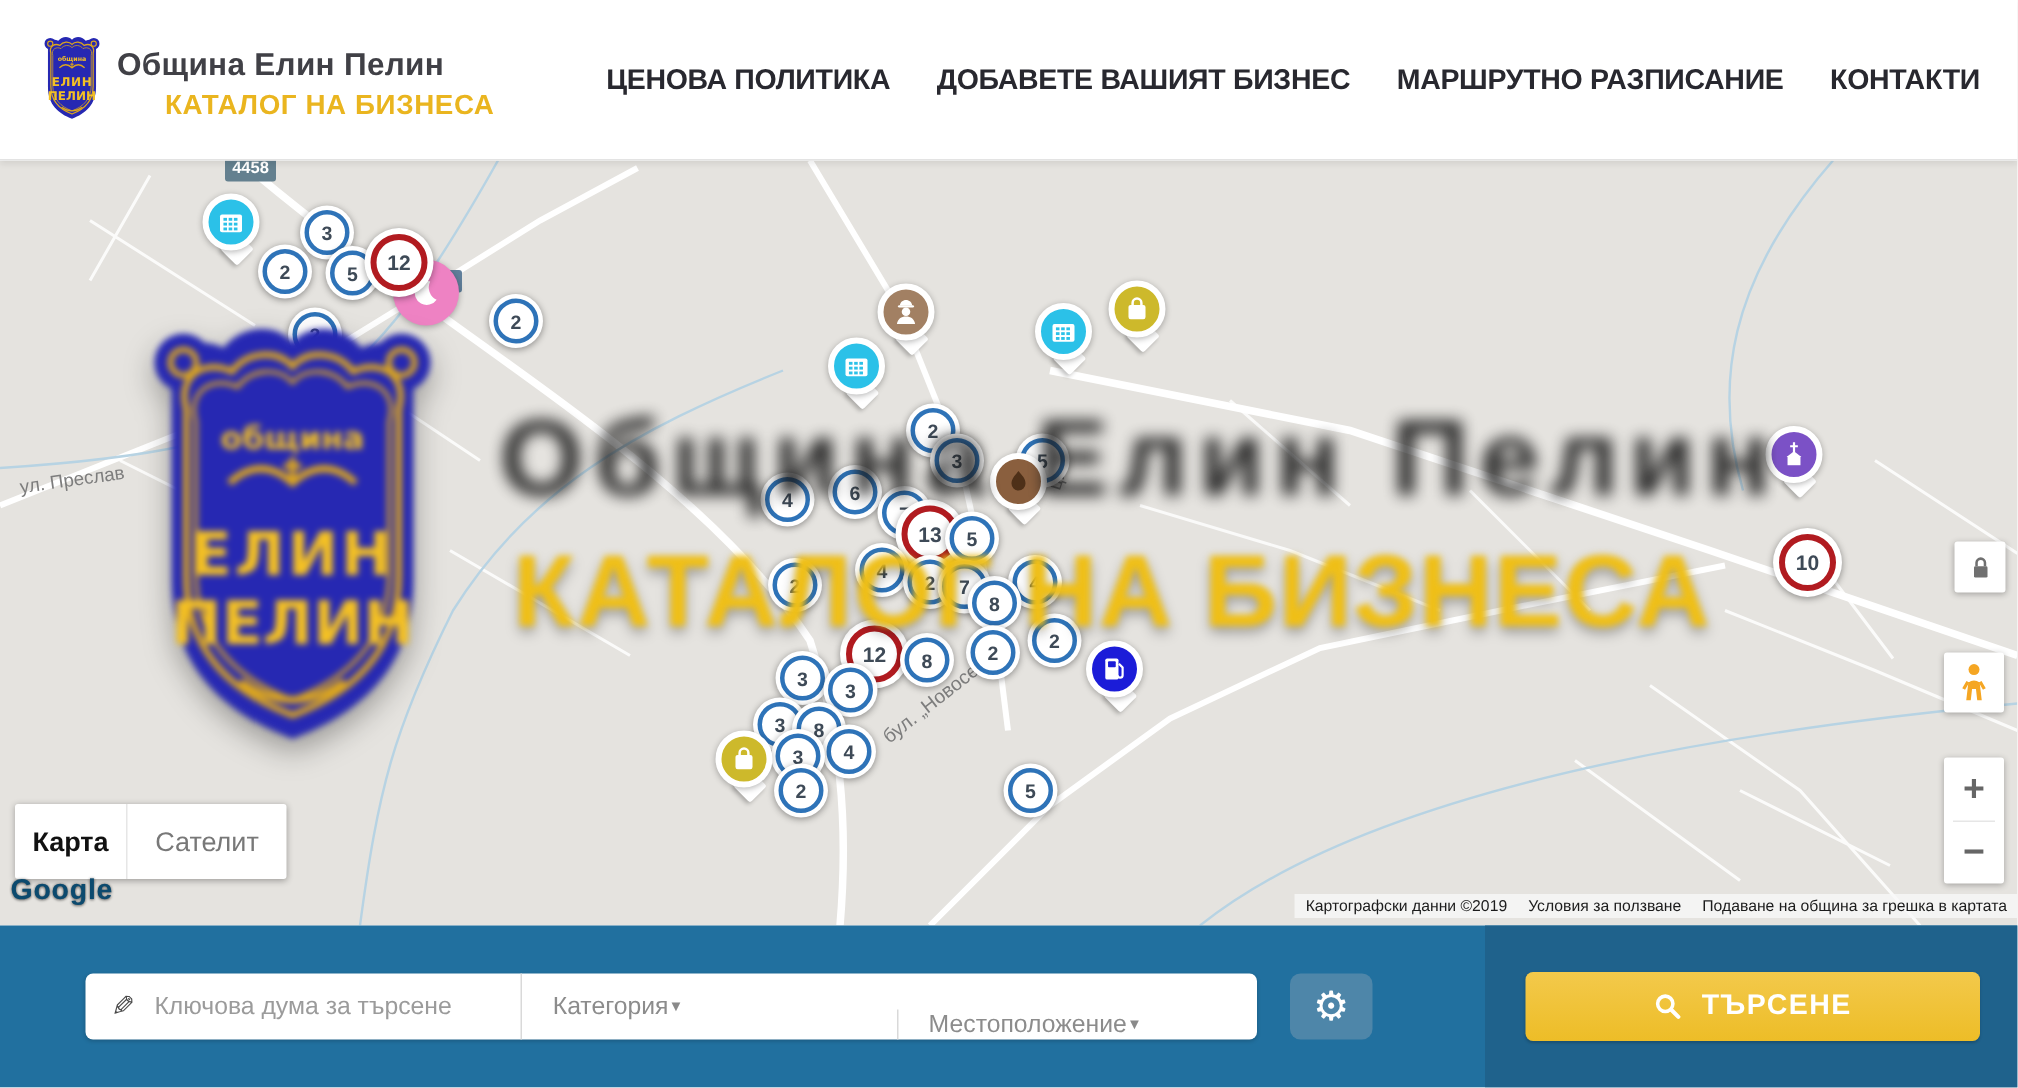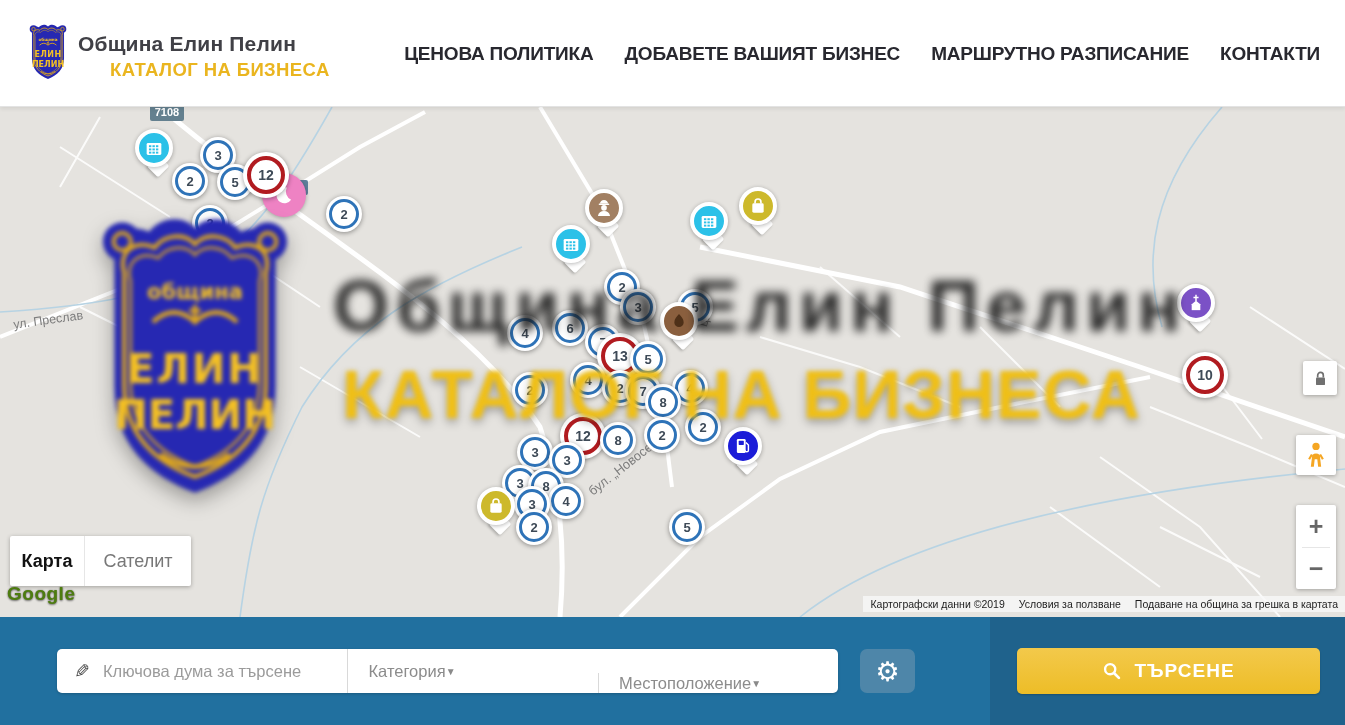--- a/index.html
+++ b/index.html
@@ -54,21 +54,21 @@
   .wm-line2 { position:absolute; left:342px; top:248px; z-index:40; font-size:68px; font-weight:bold;
               color:#efbf17; letter-spacing:1px; white-space:nowrap; filter:blur(2px);
               text-shadow:0 4px 8px rgba(0,0,0,.35); }
 
   
   .maptype { position:absolute; left:10px; top:429px; height:50px; display:flex; background:#fff;
              border-radius:2px; box-shadow:0 1px 4px rgba(0,0,0,.3); z-index:60; overflow:hidden; }
   .maptype .btn { display:flex; align-items:center; justify-content:center; font-size:18px; cursor:pointer; }
   .btn-map { width:75px; font-weight:bold; color:#111; border-right:1px solid #e6e6e6; }
   .btn-sat { width:106px; color:#787878; }
-  .google { position:absolute; left:7px; top:476px; z-index:60; font-size:19px; font-weight:bold; color:#4d7c0f;
+  .google { position:absolute; left:7px; top:476px; z-index:60; font-size:19px; font-weight:bold; color:#0c4a6e;
             letter-spacing:.5px; text-shadow:0 1px 2px rgba(0,0,0,.45),0 0 2px rgba(0,0,0,.3); cursor:pointer; }
   .attrib { position:absolute; right:0; top:489px; height:16px; display:flex; align-items:center;
             background:rgba(248,248,248,.78); z-index:60; font-size:10.5px; color:#1c1c1c;text-align:center; }
   .attrib span, .attrib a { padding:0 7px; color:#1c1c1c; text-decoration:none; white-space:nowrap; }
   .ctl { position:absolute; background:#fff; border-radius:2px; box-shadow:0 1px 4px rgba(0,0,0,.3);
          z-index:60; display:flex; align-items:center; justify-content:center; cursor:pointer; }
   .ctl-lock { left:1303px; top:254px; width:34px; height:34px; }
   .ctl-peg  { left:1296px; top:328px; width:40px; height:40px; }
   .ctl-zoom { left:1296px; top:398px; width:40px; height:84px; flex-direction:column; }
   .zoom-btn { width:40px; height:41px; display:flex; align-items:center; justify-content:center;
@@ -142,21 +142,21 @@
       <path d="M620 510 L700 430 L780 372 L880 325 L1010 298 L1150 270" stroke="#fff" stroke-width="4" fill="none"></path>
       <path d="M60 40 L170 110 M100 10 L60 80 M230 140 L320 200 M80 200 L200 260 M300 260 L420 330" stroke="#fff" stroke-width="2" fill="none" opacity=".85"></path>
       <path d="M1150 300 L1250 340 L1345 380 M1200 250 L1262 332 M1100 350 L1200 420 L1280 510 M1250 200 L1345 262 M1160 420 L1260 470 M1050 400 L1160 480" stroke="#fff" stroke-width="2" fill="none" opacity=".85"></path>
       <path d="M760 230 L860 260 L960 300 M820 160 L900 230 M980 220 L1060 300" stroke="#fff" stroke-width="2" fill="none" opacity=".8"></path>
       <path d="M0 205 C200 192 242 160 332 0" stroke="#b7d3e3" stroke-width="1.6" fill="none"></path>
       <path d="M240 510 C252 420 262 380 302 300 C352 220 422 180 522 140" stroke="#b7d3e3" stroke-width="1.6" fill="none"></path>
       <path d="M1222 0 C1152 80 1142 150 1162 220" stroke="#b7d3e3" stroke-width="1.6" fill="none"></path>
       <path d="M800 510 C900 430 1100 385 1345 362" stroke="#b7d3e3" stroke-width="1.6" fill="none"></path>
     </svg>
 
-    <div class="road-badge" style="left:150px; top:-4px; width:34px; height:18px;">7108</div>
+    <div class="road-badge" style="left:150px; top:-4px; width:34px; height:18px;">4458</div>
     <div class="mini-badge" style="left:292px; top:73px; width:16px; height:15px;"></div>
     <div class="street-label" style="left:13px; top:206px; transform:rotate(-8deg);">ул. Преслав</div>
     <div class="street-label" style="left:590px; top:378px; transform:rotate(-38deg); transform-origin:left center; font-size:13px;">бул. „Новосел</div>
     <div class="street-label" style="left:694px; top:200px; transform:rotate(-72deg);">ции“</div>
 
     <div id="markers">
         <div class="disc" style="left: 262px; top: 66px; background: rgb(238, 130, 195);">
           <svg viewBox="0 0 24 24">
             <path d="M14.8 4.6a8 8 0 1 0 4.3 12.2A9 9 0 0 1 14.8 4.6z" fill="#fff"></path>
           </svg>

